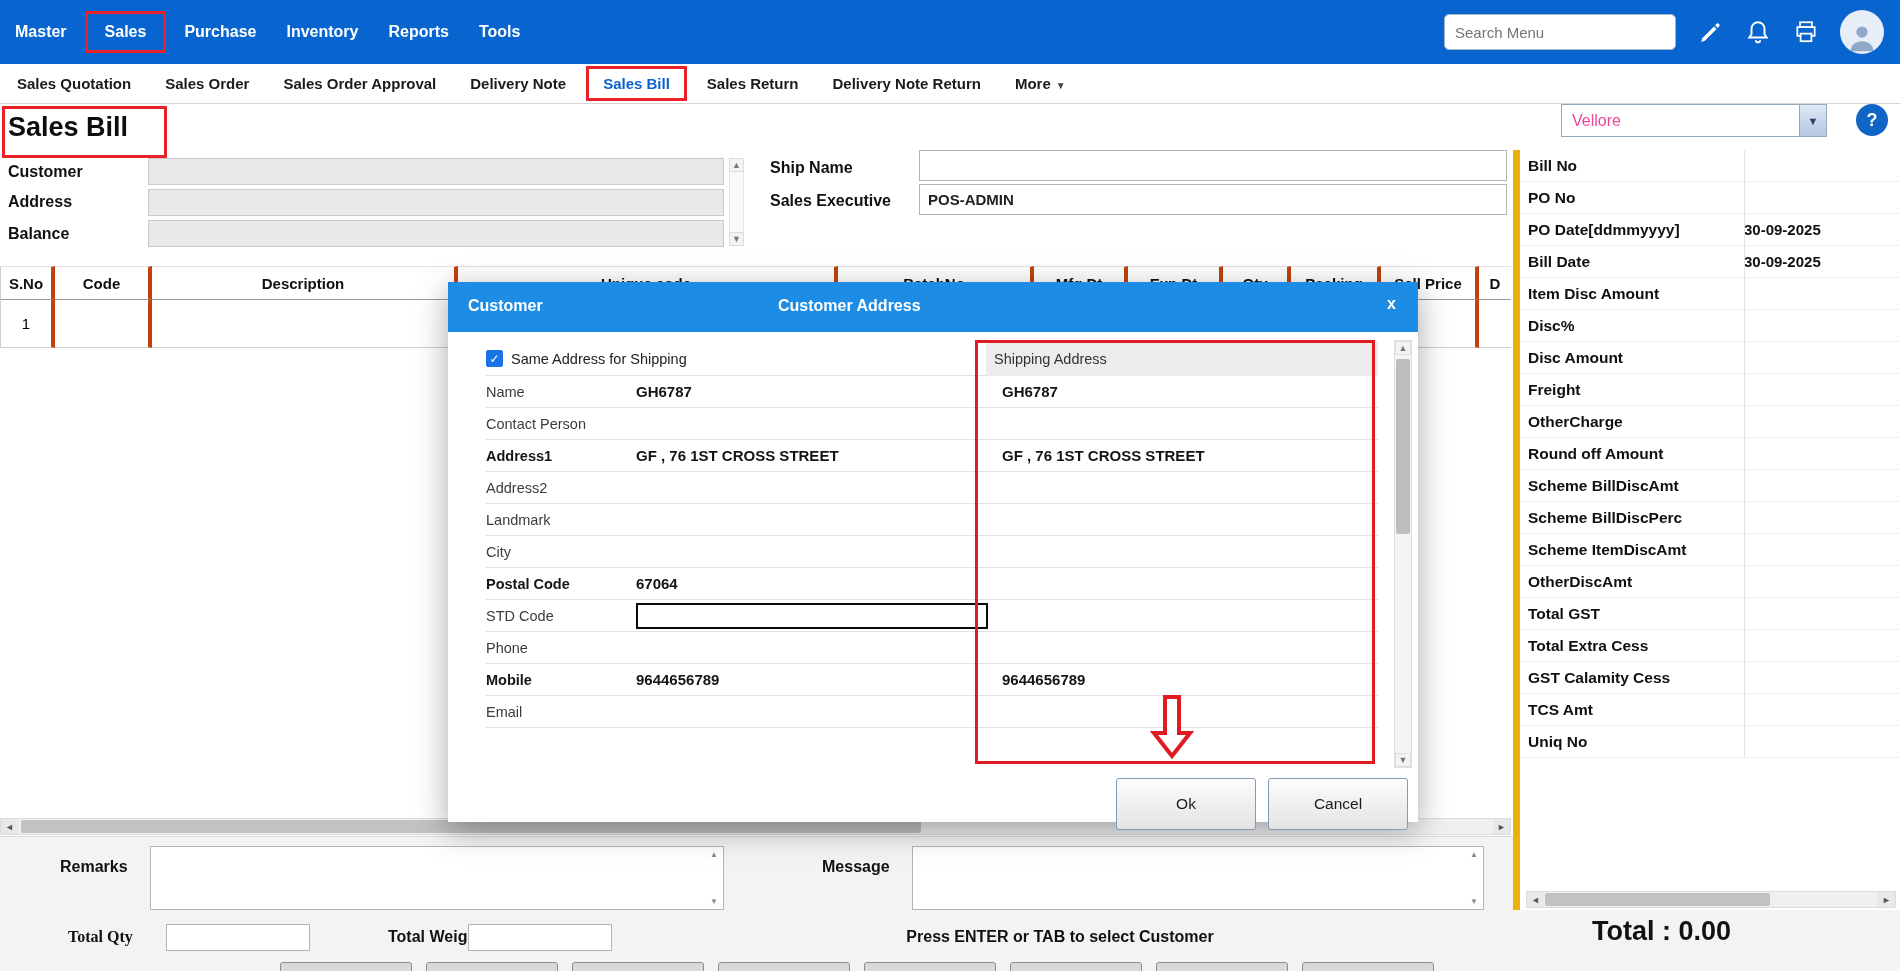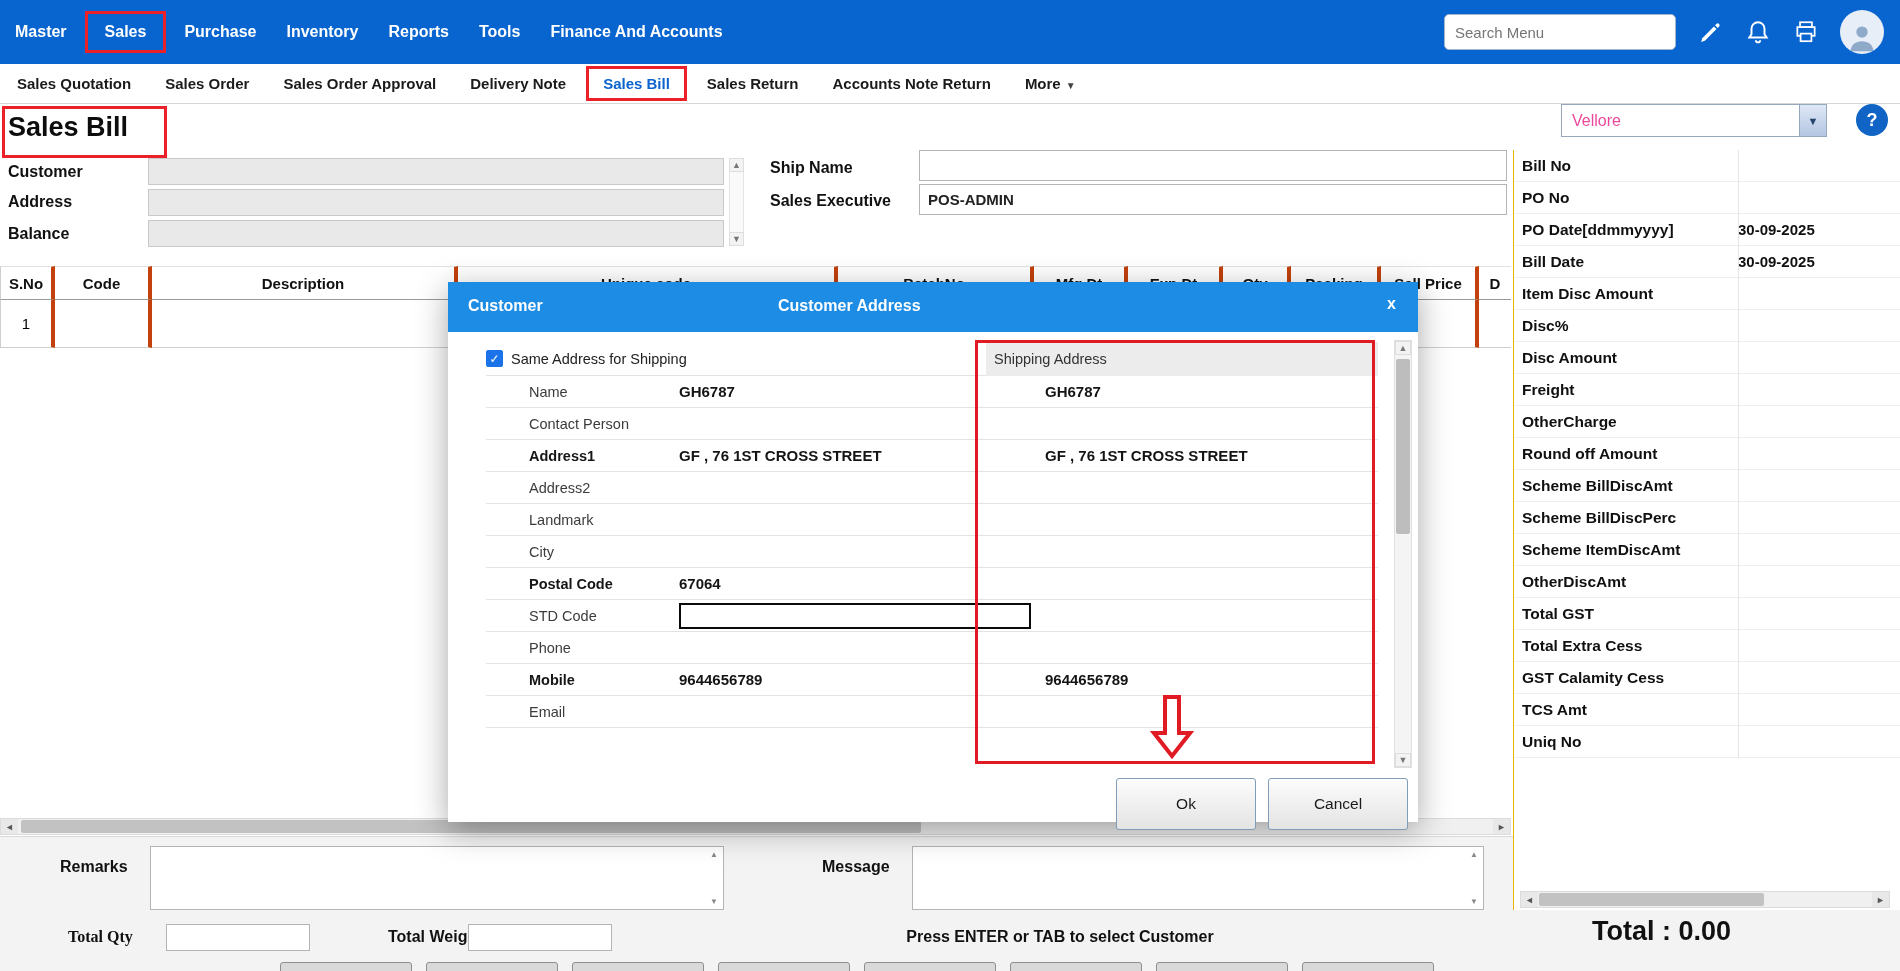--- a/index.html
+++ b/index.html
@@ -44,21 +44,21 @@
   .t-head .t-cell { font-weight:bold; height:34px; border-bottom:1px solid #9a9a9a; border-top:1px solid #e2e2e2; color:#111; }
   .t-body .t-cell { height:48px; border-bottom:1px solid #cfcfcf; background:#fff; }
   .c0{width:55px;border-left:1px solid #cfcfcf;} .c1{width:97px;} .c2{width:306px;} .c3{width:380px;} .c4{width:196px;} .c5{width:94px;} .c6{width:95px;} .c7{width:68px;} .c8{width:90px;} .c9{width:98px;} .c10{width:32px;border-right:none;}
 
   
   .hscroll { position:absolute; height:17px; background:#f0f0f0; border:1px solid #dcdcdc; }
   .hs-arrow { position:absolute; top:0; width:17px; height:15px; display:flex; align-items:center; justify-content:center; font-size:9px; color:#555; background:#e8e8e8; cursor:pointer; }
   .hs-thumb { position:absolute; top:1px; height:13px; background:#c2c2c2; border-radius:2px; cursor:pointer; }
 
   
-  #bill-panel { position:absolute; left:1513px; top:150px; width:387px; height:760px; background:#fff; border-left:1px solid #eab308; z-index:2; }
+  #bill-panel { position:absolute; left:1513px; top:150px; width:387px; height:760px; background:#fff; border-left:7px solid #eab308; z-index:2; }
   .bp-row { height:32px; display:flex; align-items:center; border-bottom:1px solid #efefef; }
   .bp-label { width:224px; padding-left:8px; font-size:15.5px; font-weight:bold; color:#101010; }
   .bp-value { font-size:15px; font-weight:bold; color:#101010; }
   #bp-divider { position:absolute; left:224px; top:0; width:1px; height:608px; background:#e4e4e4; }
 
   
   #footer { position:absolute; left:0; top:836px; width:1900px; height:135px; background:#f3f3f3; border-top:1px solid #d9d9d9; z-index:1; }
   .foot-label { position:absolute; font-size:16px; font-weight:bold; color:#111; }
   .foot-area { position:absolute; background:#fff; border:1px solid #b4b4b4; resize:none; outline:none; font-size:14px; padding:4px 14px 4px 6px; }
   .ta-rail { position:absolute; width:12px; font-size:8px; color:#888; display:flex; flex-direction:column; justify-content:space-between; align-items:center; }
@@ -72,21 +72,21 @@
   #m-head { position:absolute; left:0; top:0; width:970px; height:50px; background:#1d8ce4; color:#fff; }
   #m-title { position:absolute; left:20px; top:15px; font-size:16px; font-weight:bold; }
   #m-subtitle { position:absolute; left:330px; top:15px; font-size:16px; font-weight:bold; }
   #m-close { position:absolute; right:22px; top:13px; font-size:16px; font-weight:bold; cursor:pointer; }
   #m-row0 { position:absolute; left:38px; top:60px; width:892px; height:34px; border-bottom:1px solid #e2e2e2; display:flex; align-items:center; }
   #cb { width:17px; height:17px; background:#1a73e8; border:1px solid #1a73e8; border-radius:2px; color:#fff; font-size:12px; display:flex; align-items:center; justify-content:center; cursor:pointer; }
   #cb-label { margin-left:8px; font-size:14.5px; color:#222; }
   #ship-head { position:absolute; left:538px; top:60px; width:392px; height:34px; background:#ececec; display:flex; align-items:center; padding-left:8px; font-size:14.5px; color:#333; }
   #m-fields { position:absolute; left:38px; top:94px; width:892px; }
   .m-row { height:32px; display:flex; align-items:center; border-bottom:1px solid #e3e3e3; }
-  .m-label { width:150px; font-size:14.5px; color:#3c3c3c;margin-left:43px; }
+  .m-label { width:150px; font-size:14.5px; color:#3c3c3c; }
   .m-label.b { font-weight:bold; color:#161616; }
   .m-bill { width:358px; font-size:15px; font-weight:bold; color:#141414; }
   .m-ship { flex:1; padding-left:8px; font-size:15px; font-weight:bold; color:#141414; }
   #std-input { width:352px; height:26px; border:2px solid #0a0a0a; outline:none; font-size:14px; padding:0 5px; }
   #m-scroll { position:absolute; left:946px; top:58px; width:18px; height:428px; background:#f4f4f4; border:1px solid #e0e0e0; }
   #m-scroll .mini-arrow { width:16px; }
   #m-scroll .up { position:absolute; top:0; }
   #m-scroll .dn { position:absolute; bottom:0; }
   #m-thumb { position:absolute; left:1px; top:18px; width:14px; height:175px; background:#bdbdbd; border-radius:2px; cursor:pointer; }
   .m-btn { position:absolute; top:496px; width:140px; height:52px; background:linear-gradient(#fcfcfc,#e3e3e3); border:1px solid #7f9db9; border-radius:3px; font-size:15.5px; color:#1b1b1b; display:flex; align-items:center; justify-content:center; cursor:pointer; }
@@ -96,21 +96,20 @@
 </head>
 <body>
 
 <div id="topnav">
   <span class="nav-item">Master</span>
   <span class="nav-item active">Sales</span>
   <span class="nav-item">Purchase</span>
   <span class="nav-item">Inventory</span>
   <span class="nav-item">Reports</span>
   <span class="nav-item">Tools</span>
-  <span class="nav-item">Finance And Accounts</span>
   <div id="topnav-right">
     <input id="search-menu" placeholder="Search Menu" style="">
     <span class="tn-icon">
       <svg viewBox="0 0 24 24" width="25" height="25">
           <path d="M3 21l3.6-1.1L17.8 8.7l-2.5-2.5L4.1 17.4 3 21z" fill="#fff"></path>
           <path d="M16.4 5.1l2.5 2.5 1.4-1.4a1.77 1.77 0 0 0-2.5-2.5l-1.4 1.4z" fill="#fff"></path>
         </svg>
     </span>
     <span class="tn-icon">
       <svg viewBox="0 0 24 24" width="26" height="26">
@@ -134,21 +133,21 @@
   </div>
 </div>
 
 <div id="subnav">
   <span class="sub-item">Sales Quotation</span>
   <span class="sub-item">Sales Order</span>
   <span class="sub-item">Sales Order Approval</span>
   <span class="sub-item">Delivery Note</span>
   <span class="sub-item active">Sales Bill</span>
   <span class="sub-item">Sales Return</span>
-  <span class="sub-item">Accounts Note Return</span>
+  <span class="sub-item">Delivery Note Return</span>
   <span class="sub-item"><span>More</span><span class="more-caret">▼</span></span>
 </div>
 
 <div id="title-box">
   <div id="page-title">Sales Bill</div>
 </div>
 <div id="branch-select">
   <span class="val">Vellore</span>
   <span class="drop">
       <span>▼</span>

